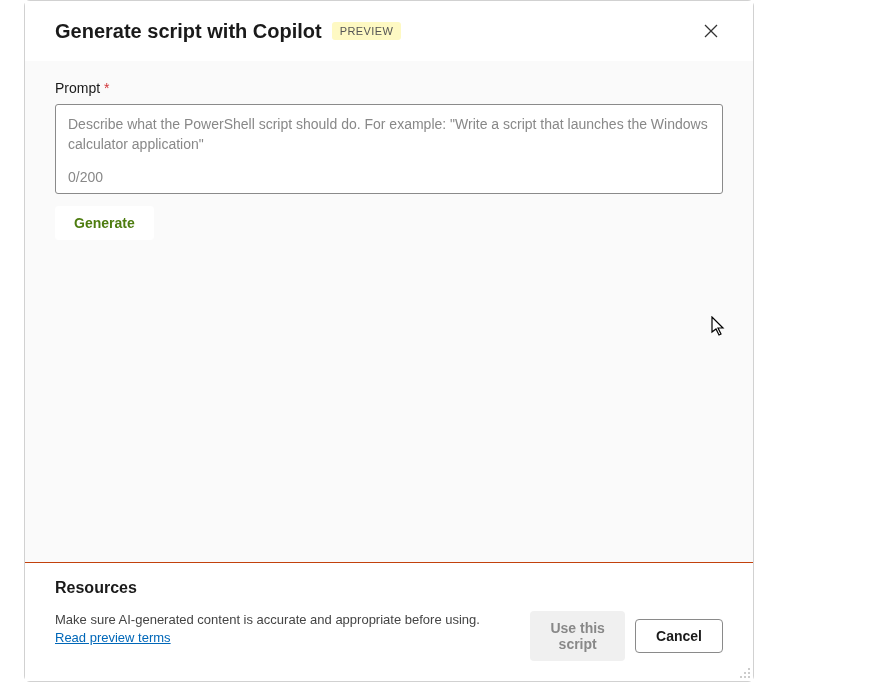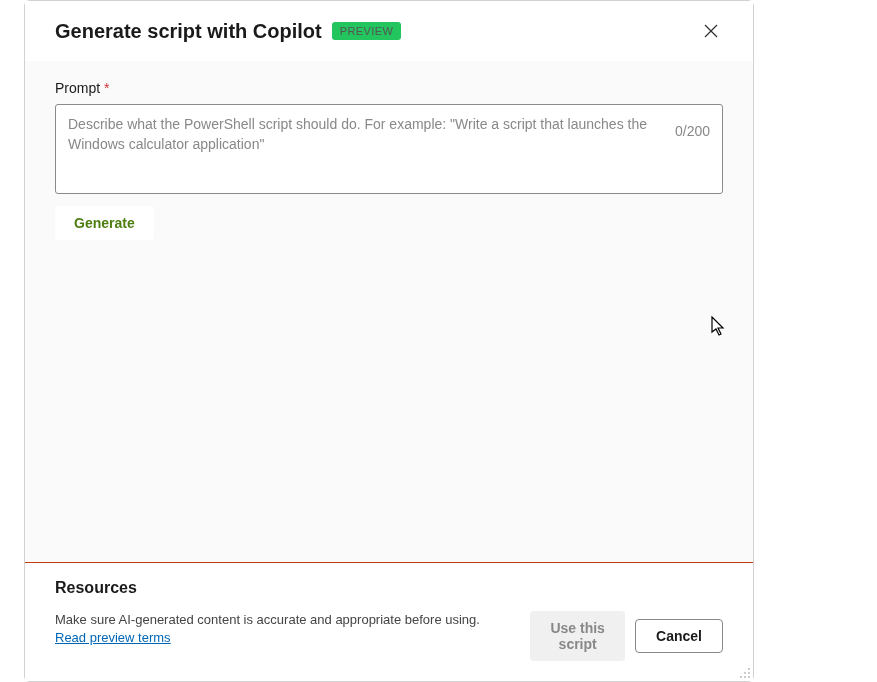--- a/index.html
+++ b/index.html
@@ -35,21 +35,21 @@
       display: flex;
       align-items: center;
       gap: 10px;
     }
     .header-title {
       font-size: 20px;
       font-weight: 600;
       color: #1a1a1a;
     }
     .preview-badge {
-      background: #22c55e;
+      background: #fef9c3;
       color: #555;
       font-size: 11px;
       font-weight: 500;
       letter-spacing: 0.4px;
       padding: 3px 8px;
       border-radius: 3px;
     }
     .close-btn {
       background: none;
       border: none;
@@ -79,21 +79,21 @@
       border: 1px solid #8a8a8a;
       background: #ffffff;
       border-radius: 3px;
       padding: 10px 12px 8px 12px;
       font-family: inherit;
       font-size: 14px;
       color: #1a1a1a;
       resize: none;
       height: 90px;
       display: flex;
-      flex-direction: row;
+      flex-direction: column;
     }
     .prompt-placeholder {
       color: #888;
       font-size: 14px;
       line-height: 1.4;
       flex: 1;
     }
     .prompt-counter {
       color: #888;
       font-size: 14px;

